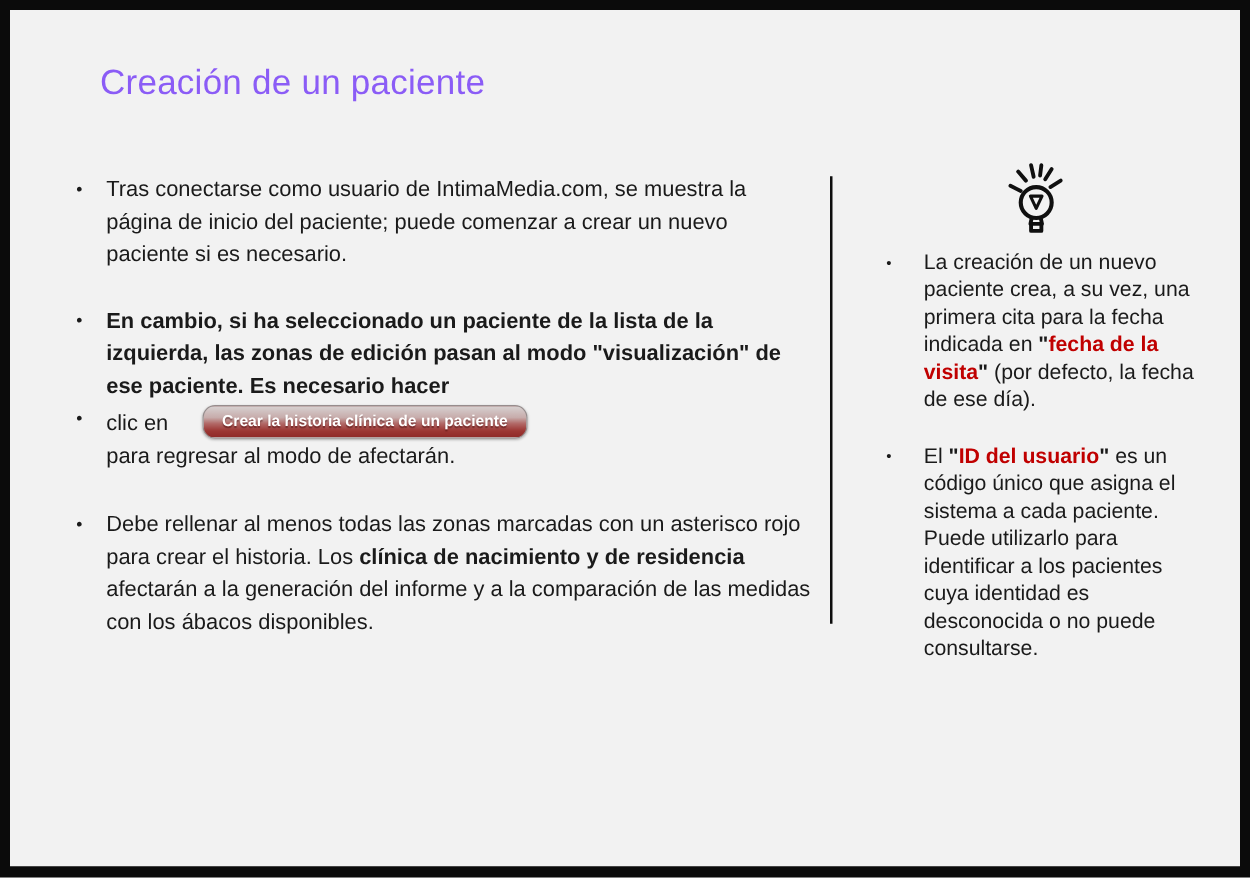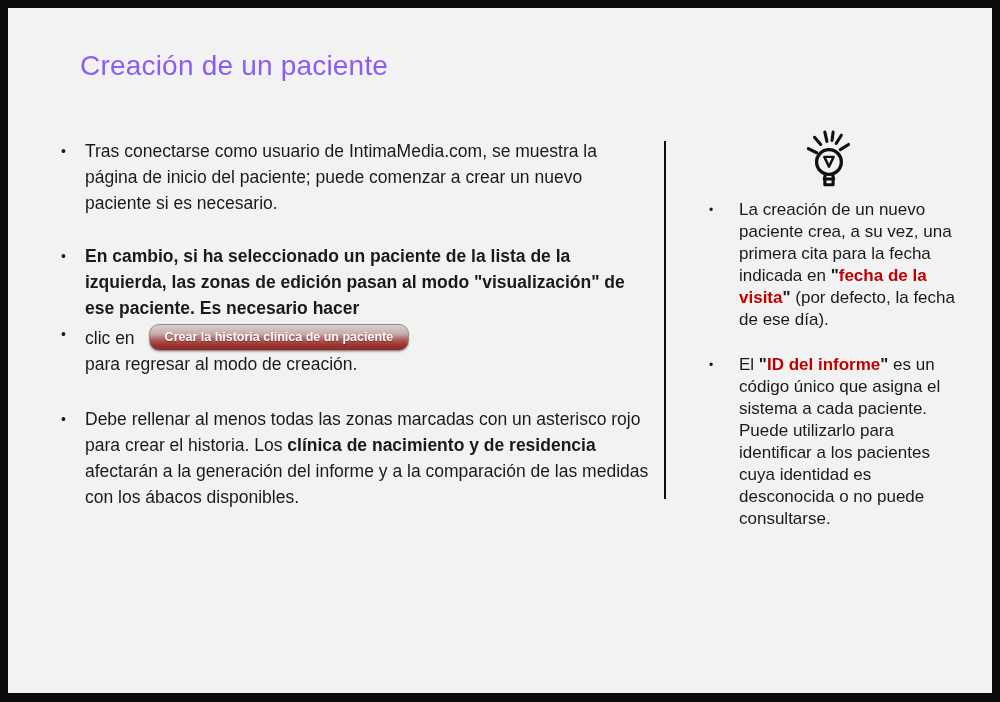--- a/index.html
+++ b/index.html
@@ -15,21 +15,21 @@
   .b1 .txt{width:540px;}
   .b2 .txt{width:560px;font-weight:bold;}
   .b3 .txt{width:545px;}
   .b4 .txt{width:576px;}
   .b1{margin-bottom:27px;}
   .b2{margin-bottom:0;}
   .b3{margin-bottom:29px;}
   .bold{font-weight:bold;}
   .line-with-button{display:flex;align-items:flex-end;height:30px;}
   .cta-button{
-    display:inline-block;margin-left:14px;padding:0 15px;height:25px;line-height:25px;
+    display:inline-block;margin-left:27px;padding:0 15px;height:25px;line-height:25px;
     font-size:12.5px;font-weight:bold;color:#ffffff;text-shadow:0 1px 1px rgba(60,0,0,0.5);
     border-radius:10px;border:1px solid #968d8d;
     background:linear-gradient(#d7d1d1 0%,#c7acab 36%,#b26a68 55%,#9d3734 78%,#8f2927 100%);
     box-shadow:0 1px 2px rgba(0,0,0,0.28);
     font-family:"Liberation Sans",sans-serif;cursor:pointer;white-space:nowrap;
   }
   
   .divider{position:absolute;left:656px;top:133px;width:2px;height:358px;background:#0e0e0e;}
   
   .bulb{position:absolute;left:789px;top:120px;}
@@ -60,21 +60,21 @@
         <span class="txt">En cambio, si ha seleccionado un paciente de la lista de la izquierda, las zonas de edición pasan al modo "visualización" de ese paciente. Es necesario hacer</span>
       </div>
 
       <div class="bullet b3">
         <span class="dot">•</span>
         <span class="txt">
           <span class="line-with-button">
             <span>clic en</span>
             <span class="cta-button">Crear la historia clínica de un paciente</span>
           </span>
-          <span>para regresar al modo de creación.</span>
+          <span>para regresar al modo de afectarán.</span>
         </span>
       </div>
 
       <div class="bullet b4">
         <span class="dot">•</span>
         <span class="txt"><span>Debe rellenar al menos todas las zonas marcadas con un asterisco rojo para crear el historia. Los </span><span class="bold">clínica de nacimiento y de residencia</span><span> afectarán a la generación del informe y a la comparación de las medidas con los ábacos disponibles.</span></span>
       </div>
 
     </div>
 
@@ -99,19 +99,19 @@
 
     <div class="right-col">
 
       <div class="note n1">
         <span class="dot">•</span>
         <span class="txt"><span>La creación de un nuevo paciente crea, a su vez,  una primera cita para la fecha indicada en </span><span class="bold">"</span><span class="red-bold" style="color:#c00000;">fecha de la visita</span><span class="bold">"</span><span> (por defecto, la fecha de ese día).</span></span>
       </div>
 
       <div class="note n2">
         <span class="dot">•</span>
-        <span class="txt"><span>El </span><span class="bold">"</span><span class="red-bold" style="color:#c00000;">ID del informe</span><span class="bold">"</span><span> es un código único que asigna el sistema a cada paciente. Puede utilizarlo para identificar a los pacientes cuya identidad es desconocida o no puede consultarse.</span></span>
+        <span class="txt"><span>El </span><span class="bold">"</span><span class="red-bold" style="color:#c00000;">ID del usuario</span><span class="bold">"</span><span> es un código único que asigna el sistema a cada paciente. Puede utilizarlo para identificar a los pacientes cuya identidad es desconocida o no puede consultarse.</span></span>
       </div>
 
     </div>
 
   </div>
 </div>
 
 </body></html>

